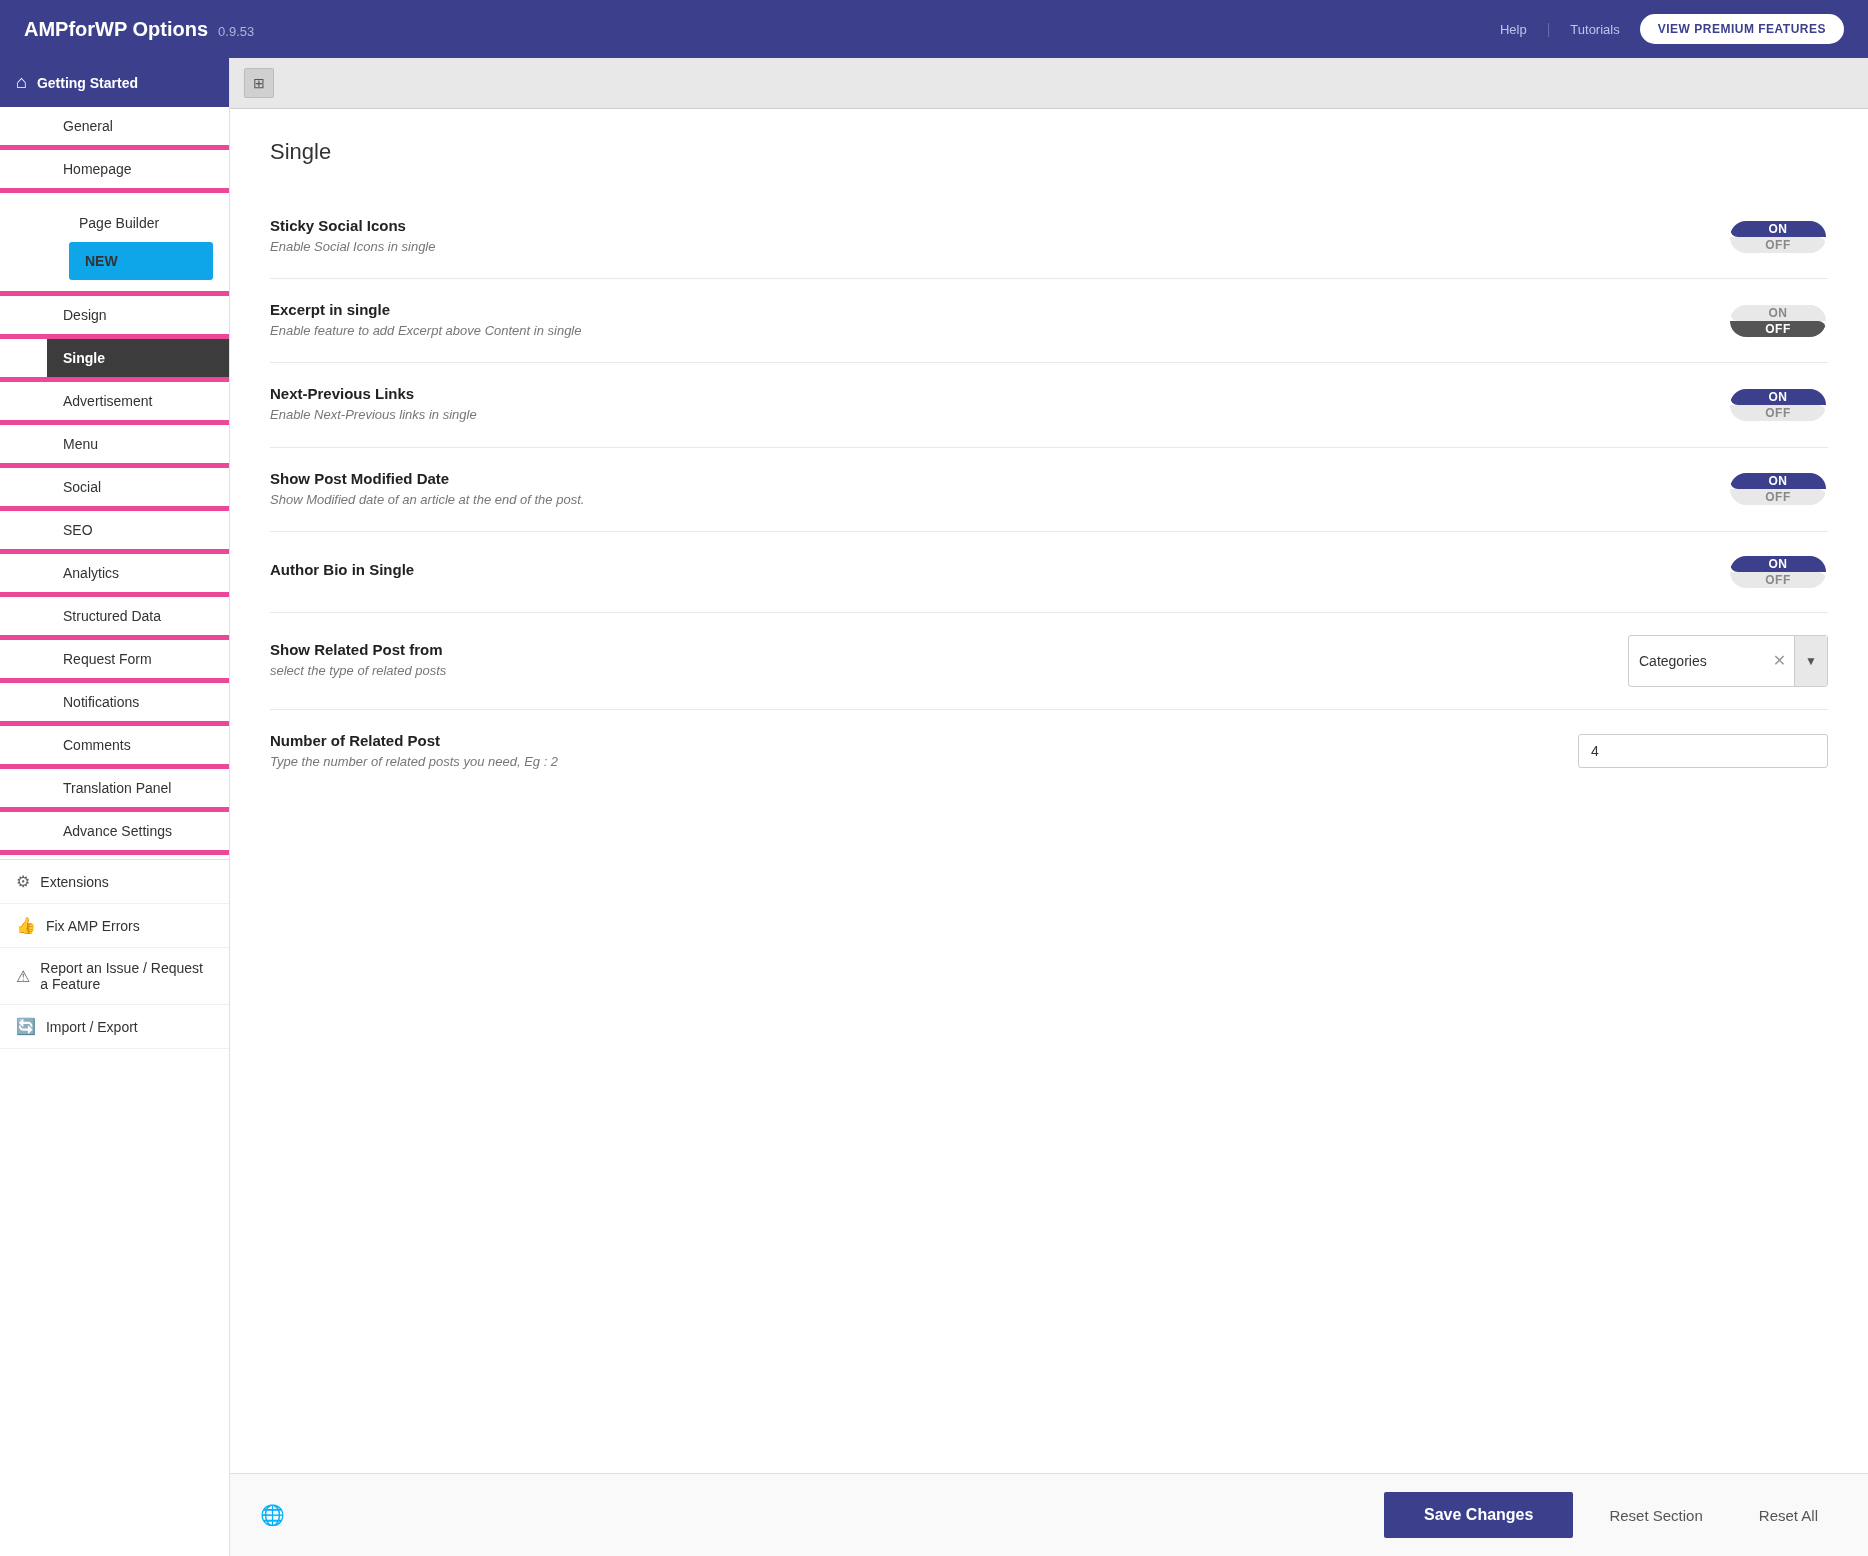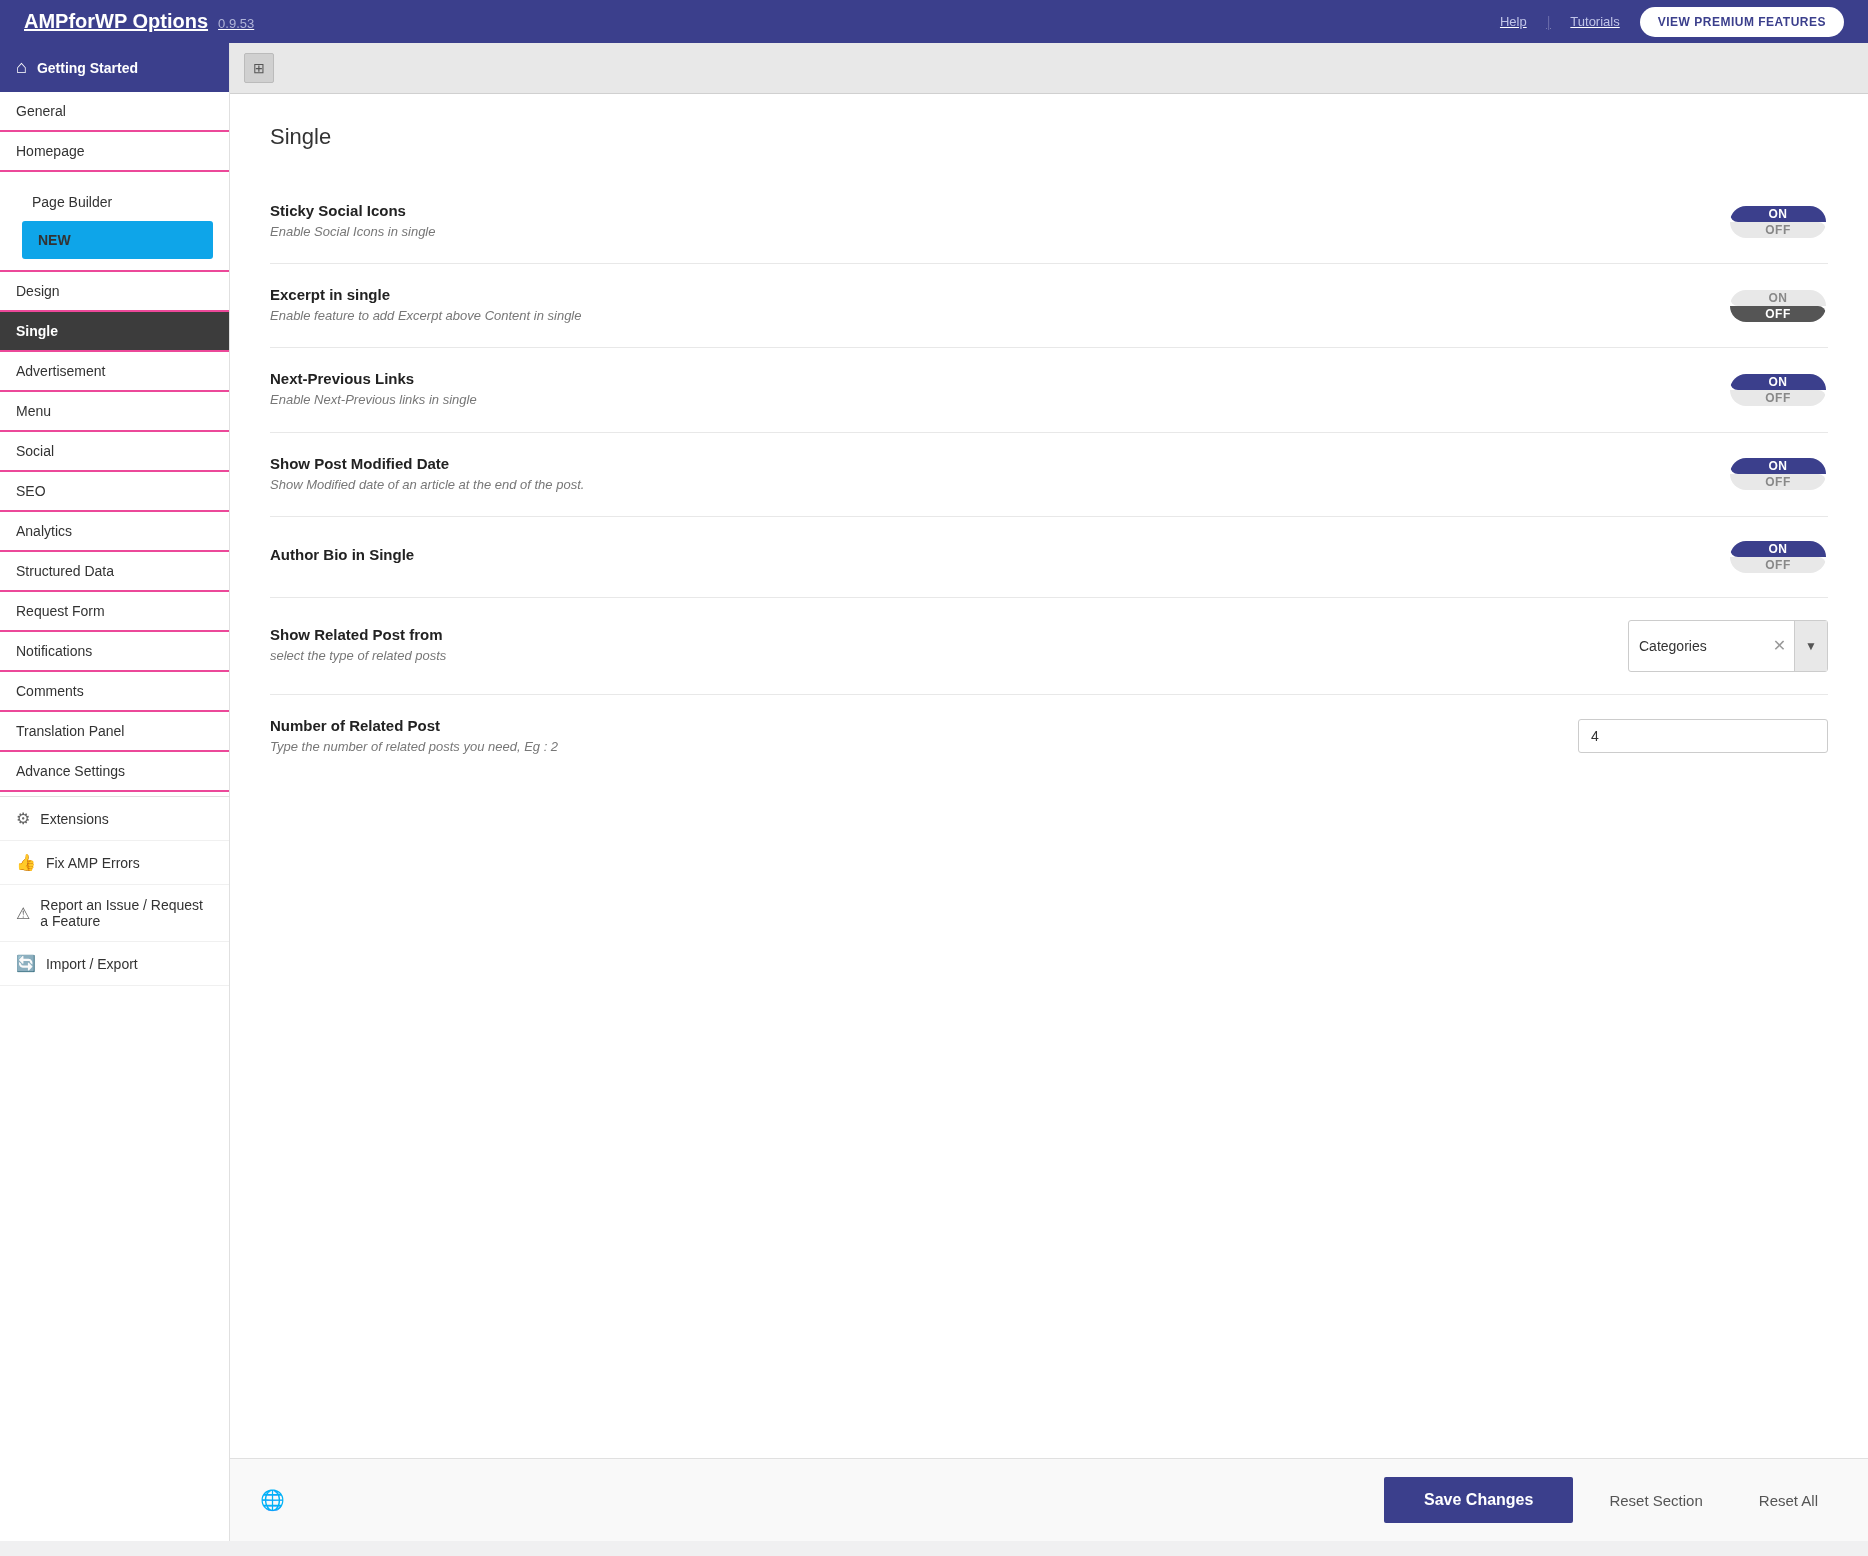--- a/index.html
+++ b/index.html
@@ -6,22 +6,21 @@
     body { font-family: -apple-system, BlinkMacSystemFont, 'Segoe UI', Arial, sans-serif; font-size: 14px; background: #f0f0f1; color: #333; }
 
     
     .header {
       background: #3b3f8c;
       color: white;
       display: flex;
       align-items: center;
       justify-content: space-between;
       padding: 0 24px;
-      height: 43px;
-      text-decoration: underline;
+      height: 58px;
     }
     .header-left { display: flex; align-items: baseline; gap: 10px; }
     .header-title { font-size: 20px; font-weight: 700; color: white; }
     .header-version { font-size: 13px; color: #b0b4d8; }
     .header-right { display: flex; align-items: center; gap: 20px; }
     .header-link { color: #c0c4e8; font-size: 13px; text-decoration: none; cursor: pointer; }
     .header-divider { color: #6668a8; }
     .premium-btn {
       background: white;
       color: #3b3f8c;
@@ -51,21 +50,22 @@
       align-items: center;
       gap: 10px;
       padding: 14px 16px;
       font-size: 14px;
       font-weight: 600;
       cursor: pointer;
     }
     .sidebar-getting-started .home-icon { font-size: 18px; }
     .sidebar-nav { list-style: none; }
     .sidebar-nav li {
-      border-bottom: 2px solid #ec4899;
+      border-bottom: 5px solid #ec4899;
+      padding-left: 47px;
     }
     .sidebar-nav li a, .sidebar-nav li span {
       display: block;
       padding: 11px 16px;
       color: #333;
       text-decoration: none;
       font-size: 14px;
       cursor: pointer;
     }
     .sidebar-nav li.active a, .sidebar-nav li.active span {

